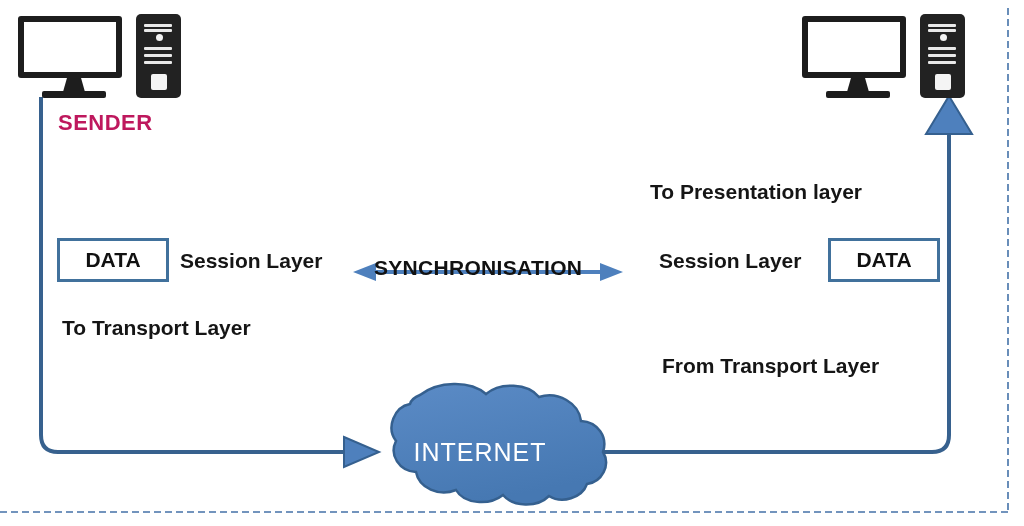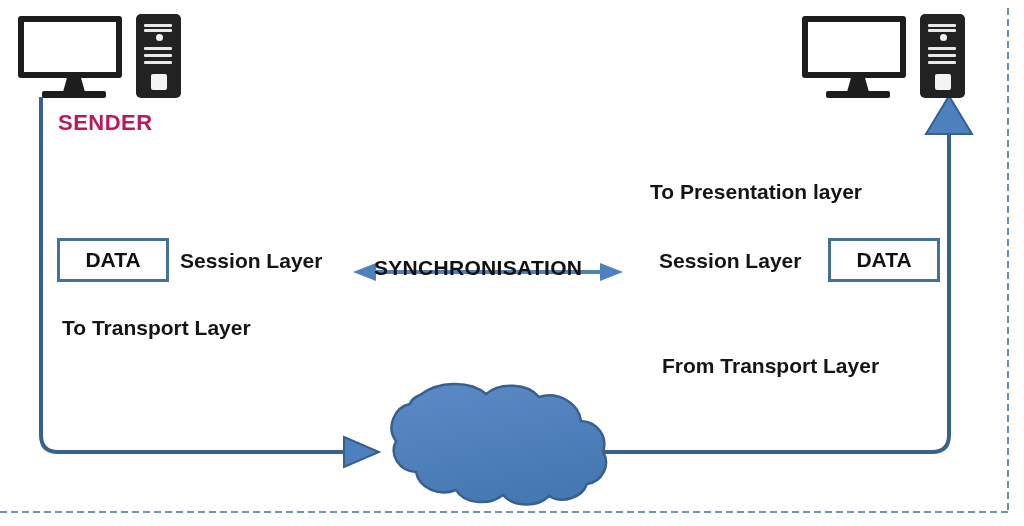--- a/index.html
+++ b/index.html
@@ -217,14 +217,17 @@
   <div class="layer-text" style="left:62px; top:316px;">To Transport Layer</div>
 
   <div class="layer-text" style="left:659px; top:249px;">Session Layer</div>
 
   <div class="data-box" style="left:828px; top:238px;">DATA</div>
 
   <div class="layer-text" style="left:662px; top:316px;margin-top:38px;">From Transport Layer</div>
 
   <div class="sync-label" style="left:374px; top:256px;">SYNCHRONISATION</div>
 
+  <div class="cloud-wrap">
+    <div class="cloud-text">INTERNET</div>
+  </div>
 
 </div>
 
 </body></html>

